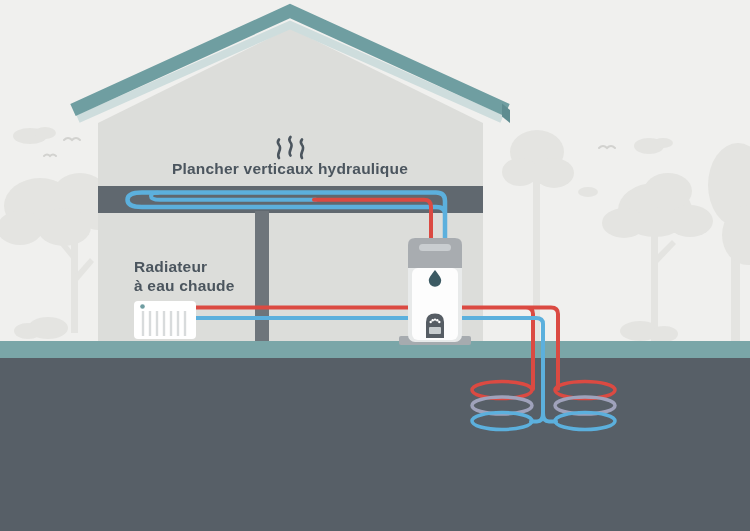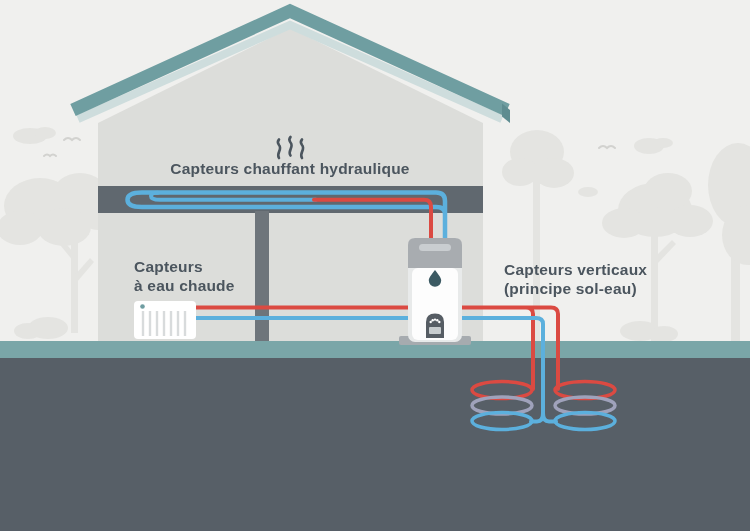--- a/index.html
+++ b/index.html
@@ -153,21 +153,19 @@
       </g>
     </g>
 
     <g style="stroke:var(--text);stroke-width:2.6;fill:none;stroke-linecap:round">
       <path d="M279,158 C275.5,153.5 283,149.5 279,145 C277.5,143 277.6,141 279,139.5"></path>
       <path d="M290.5,155.5 C287,151 294.5,147 290.5,142.5 C289,140.5 289.1,138.5 290.5,137"></path>
       <path d="M302,158 C298.5,153.5 306,149.5 302,145 C300.5,143 300.6,141 302,139.5"></path>
     </g>
   </svg>
 
-  <div class="label label-center" style="left:120px;top:159px;width:340px;">Capteurs chauffant hydraulique</div>
+  <div class="label label-center" style="left:120px;top:159px;width:340px;">Plancher verticaux hydraulique</div>
 
-  <div class="label" style="left:134px;top:257px;">Capteurs
+  <div class="label" style="left:134px;top:257px;">Radiateur
 à eau chaude</div>
 
 
-  <div class="label" style="left:504px;top:260px;">Capteurs verticaux
-(principe sol-eau)</div>
 </div>
 
 </body></html>

